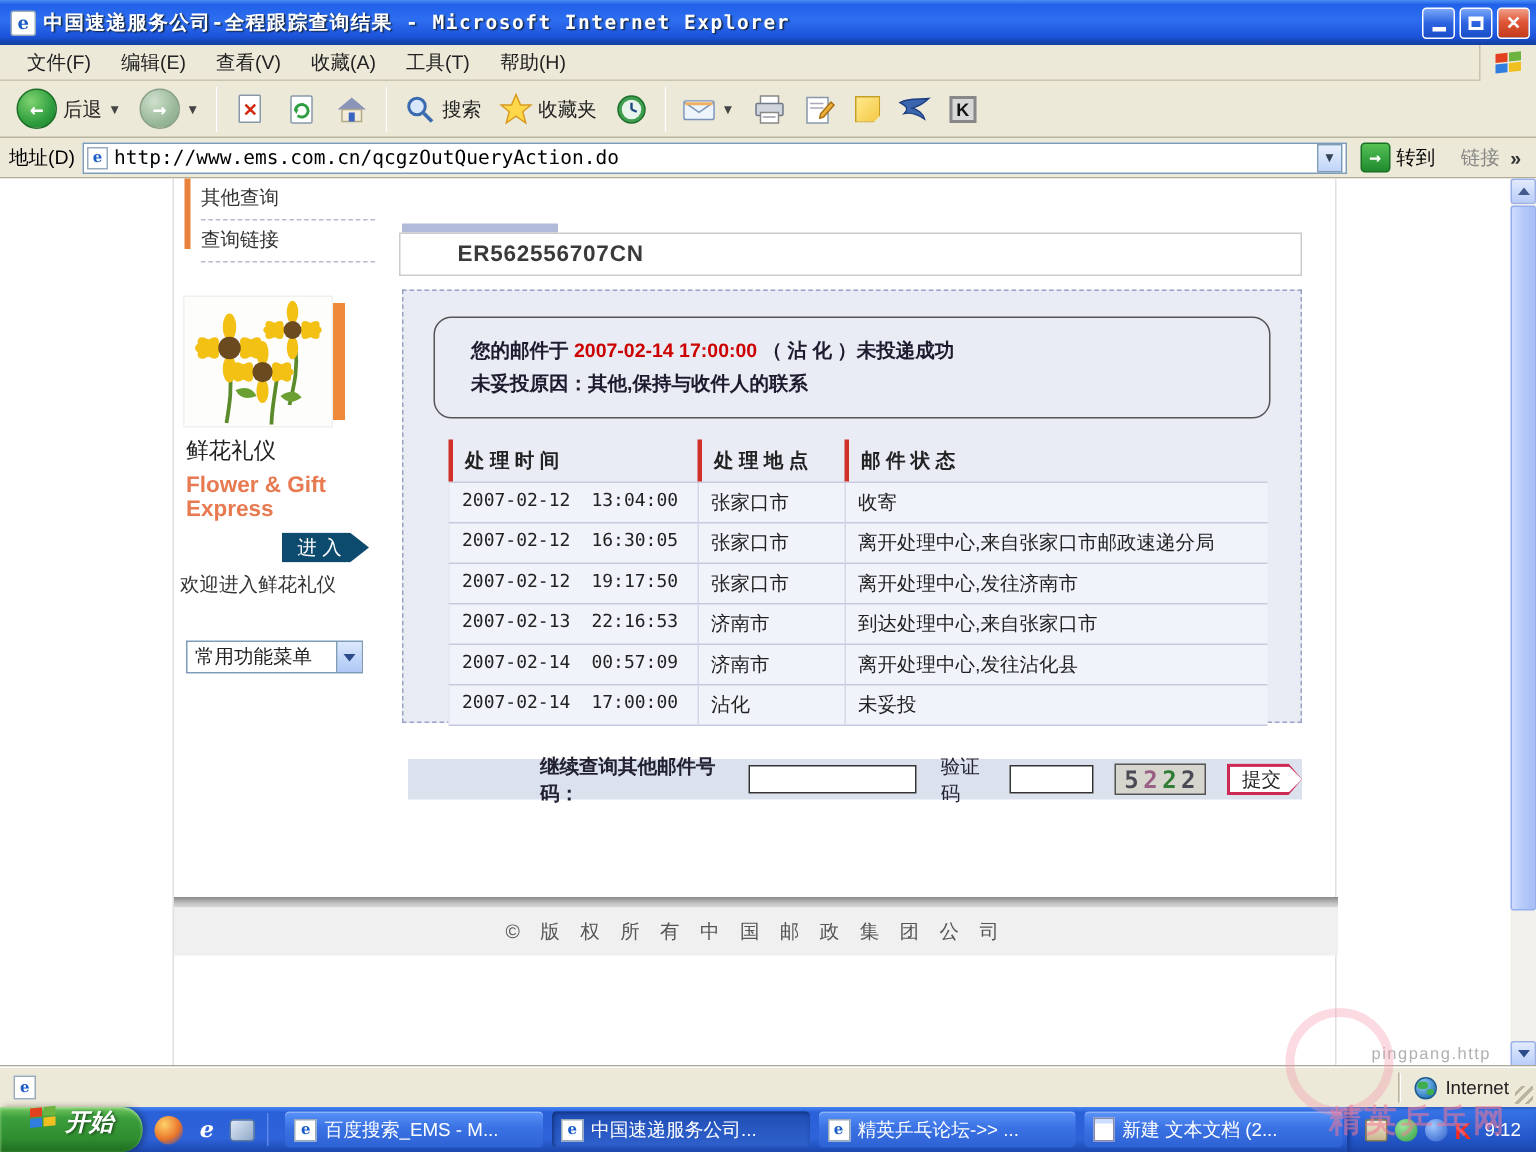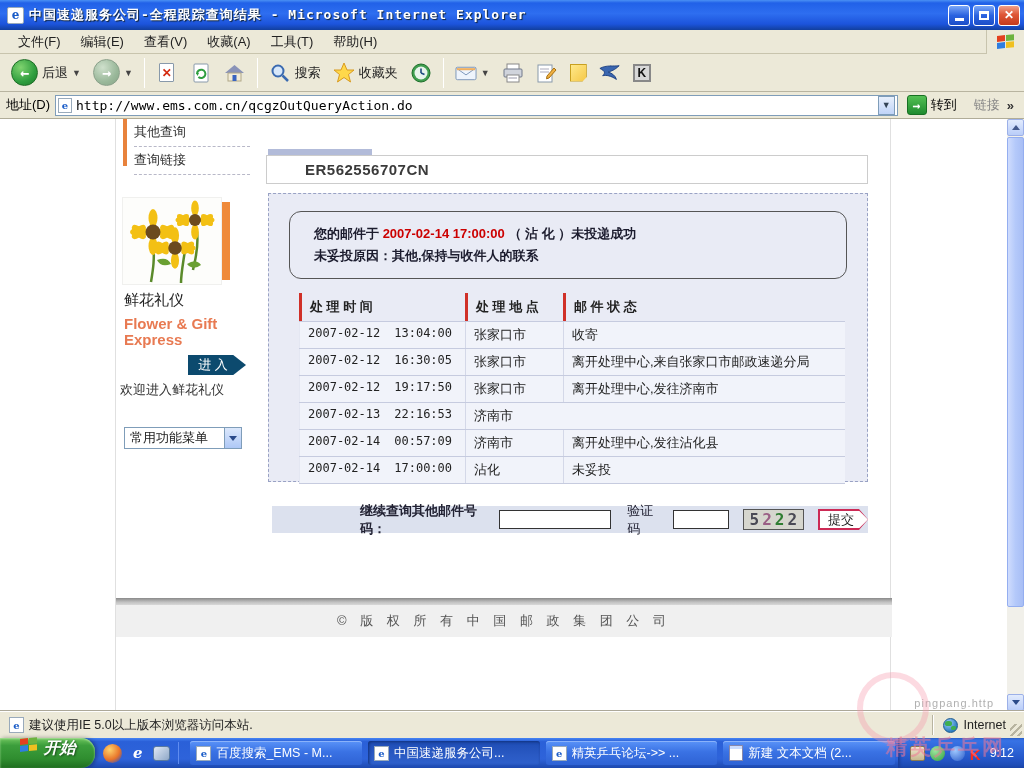--- a/index.html
+++ b/index.html
@@ -475,20 +475,21 @@
             </div>
           <div>张家口市</div>
           <div>离开处理中心,发往济南市</div>
         </div>
         <div class="t-row">
           <div class="cell-dt">
               <span>2007-02-13</span>
               <span>22:16:53</span>
             </div>
           <div>济南市</div>
+          <div>到达处理中心,来自张家口市</div>
         </div>
         <div class="t-row">
           <div class="cell-dt">
               <span>2007-02-14</span>
               <span>00:57:09</span>
             </div>
           <div>济南市</div>
           <div>离开处理中心,发往沾化县</div>
         </div>
         <div class="t-row">
@@ -528,21 +529,20 @@
       </div>
     <div class="sb-thumb"></div>
     <div class="sb-btn sb-down">
         <span class="tri-down"></span>
       </div>
   </div>
 </div>
 
 <div class="statusbar">
   <span class="s-icon">e</span>
-  <span class="s-msg">建议使用IE 5.0以上版本浏览器访问本站.</span>
   <div class="s-right">
     <span class="globe">
         <i class="g1"></i>
         <i class="g2"></i>
       </span>
     <span class="s-zone">Internet</span>
   </div>
   <div class="grip"></div>
 </div>
 

